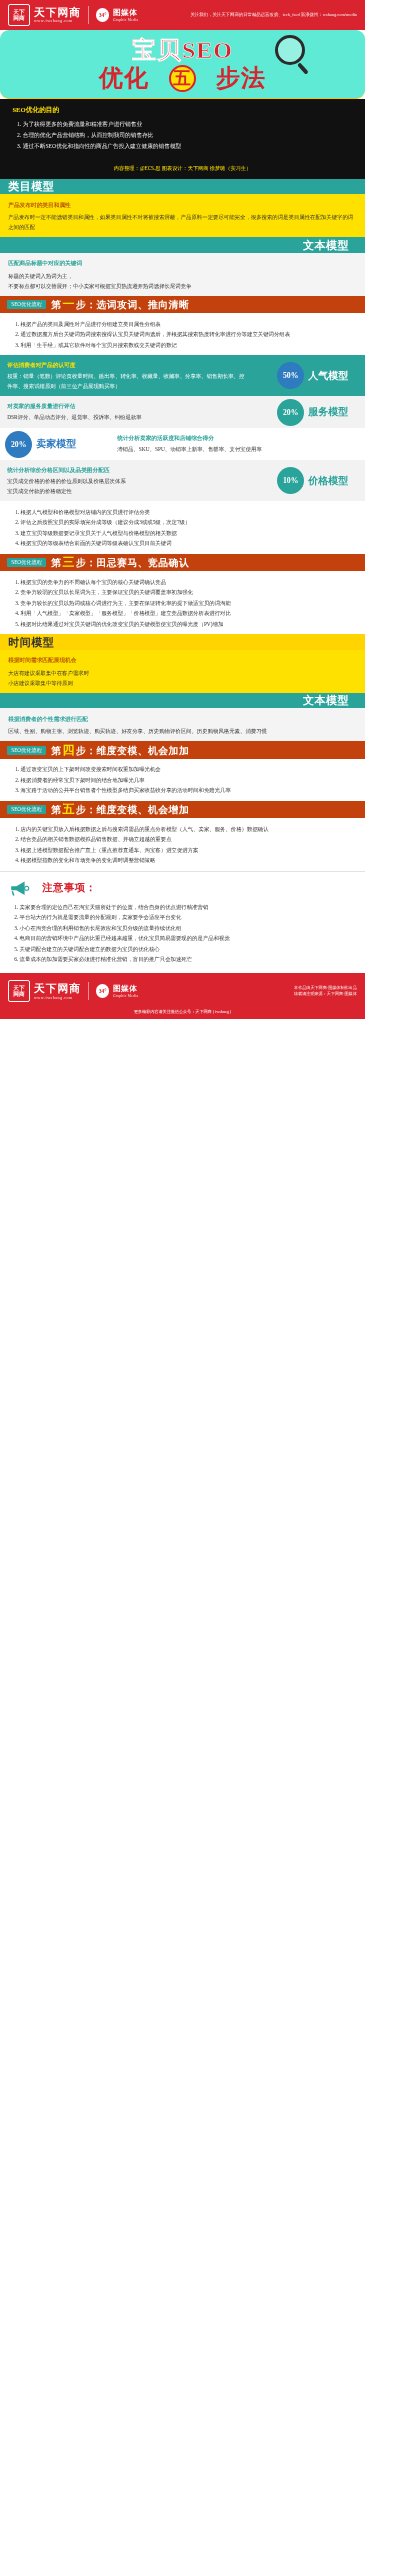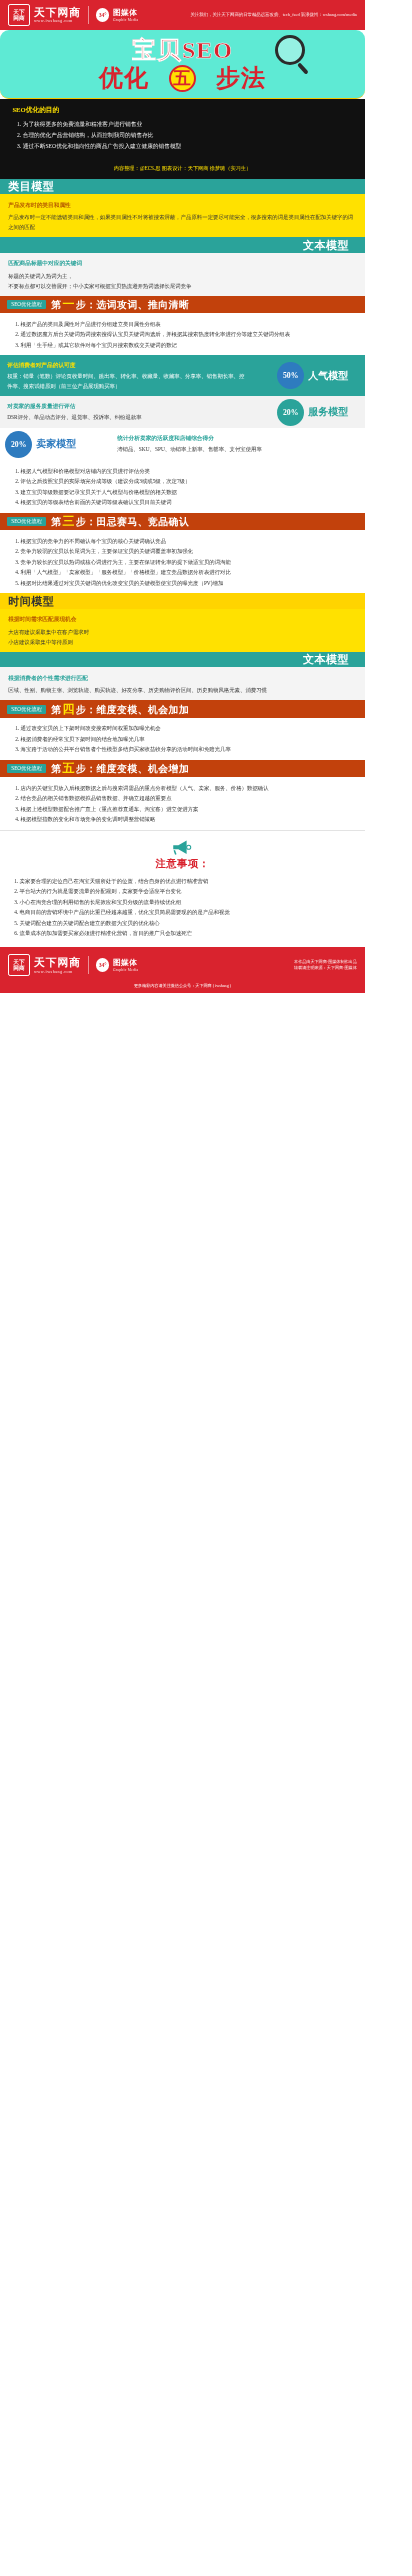--- a/index.html
+++ b/index.html
@@ -137,21 +137,21 @@
   .pct.blue { background:#2e7bbf; }
   .pct.teal { background:#2aa39a; }
   .chiplabel { font-size:10px;font-weight:bold; }
 
   .rowA { background:#2aa39a;color:#fff; }
   .rowB { background:#f2f2f2;color:#333; }
   .rowC { background:#ffffff;color:#333; }
 
   
   .notice-head {
-    display:flex;align-items:center;gap:1px;padding:7.2px 9.3px 3.1px 9.3px;background:#fff;flex-direction:column;
+    display:flex;align-items:center;gap:10px;padding:7.2px 9.3px 3.1px 9.3px;background:#fff;
   }
   .notice-head .megaphone {
     width:23px;height:17.5px;position:relative;flex:0 0 auto;
   }
   .notice-head h3 { margin:0;font-size:10.3px;color:#d9232e;font-weight:bold;letter-spacing:0.5px; }
   .notice-body { padding:2.1px 9.3px 8.2px 9.3px;background:#fff; }
   .notice-body ol { margin:0;padding-left:10.3px; }
   .notice-body li { font-size:5.4px;line-height:1.95;color:#333; }
 
   
@@ -267,20 +267,31 @@
     <div class="chip">
       <div class="pct blue">20%</div>
       <div class="chiplabel" style="color:#2e7bbf">卖家模型</div>
     </div>
     <div class="txt">
       <div class="mini-title">统计分析卖家的活跃度和店铺综合得分</div>
       <div>湾销品、SKU、SPU、动销率上新率、售罄率、支付宝使用率</div>
     </div>
   </div>
 
+  <div class="modelrow rowB">
+    <div class="txt">
+      <div class="mini-title">统计分析综价分格区间以及品类图分配匹</div>
+      <div style="white-space:pre-line">宝贝成交价格的价格的价位原则以及价格层次体系
+宝贝成交付款的价格稳定性</div>
+    </div>
+    <div class="chip">
+      <div class="pct teal">10%</div>
+      <div class="chiplabel" style="color:#2aa39a">价格模型</div>
+    </div>
+  </div>
 
   <div class="whitebox">
     <ol class="nums">
       <li>根据人气模型和价格模型对店铺内的宝贝进行评估分类</li>
       <li>评估之后按照宝贝的实际场完分成等级（建议分成3或或5级，次定7级）</li>
       <li>建立宝贝等级数据要记录宝贝关于人气模型与价格模型的相关数据</li>
       <li>根据宝贝的等级表结合前面的关键词等级表确认宝贝目前关键词</li>
     </ol>
   </div>
 

